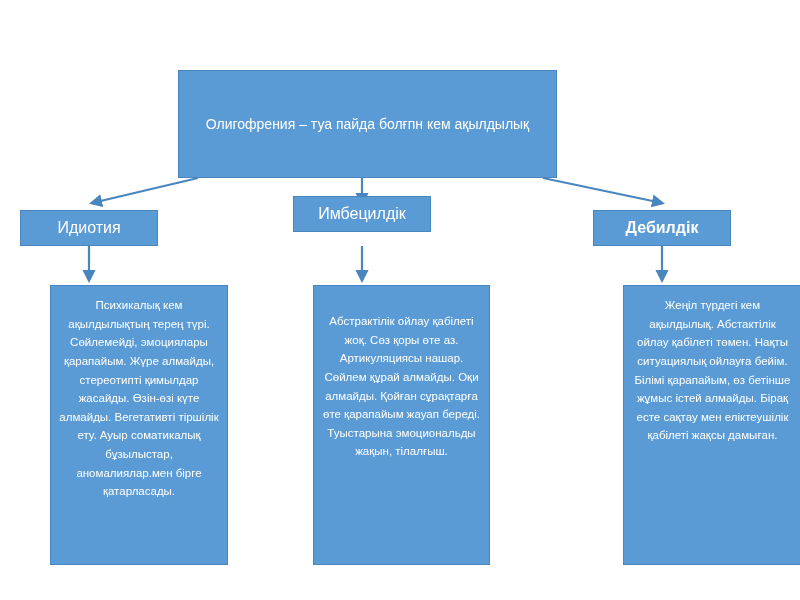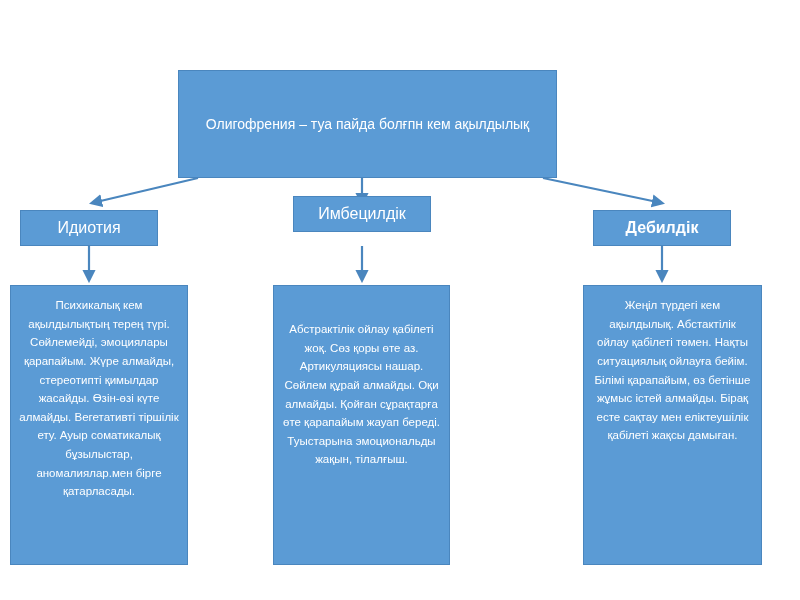--- a/index.html
+++ b/index.html
@@ -55,29 +55,30 @@
     font-size: 16px;
   }
   .cat-1 { left: 20px;  top: 210px; width: 138px; }
   .cat-2 { left: 293px; top: 196px; width: 138px; }
   .cat-3 { left: 593px; top: 210px; width: 138px; font-weight: bold; }
 
   .node-desc {
     font-size: 11.5px;
     line-height: 1.62;
     align-items: flex-start;
+    margin-left: 40px;
   }
   .node-desc .label {
     padding: 10px 8px 8px 8px;
     width: 100%;
     box-sizing: border-box;
   }
   .desc-1 { left: 10px;  top: 285px; width: 178px; height: 280px; }
   .desc-2 { left: 273px; top: 285px; width: 177px; height: 280px; }
-  .desc-2 .label { padding-top: 34px; }
+  .desc-2 .label { padding-top: 26px; }
   .desc-3 { left: 583px; top: 285px; width: 179px; height: 280px; }
   .desc-3 .label { }
 </style>
 </head>
 <body>
 
 <div id="canvas">
 
   <svg class="connectors" viewBox="0 0 800 600">
     <defs>

